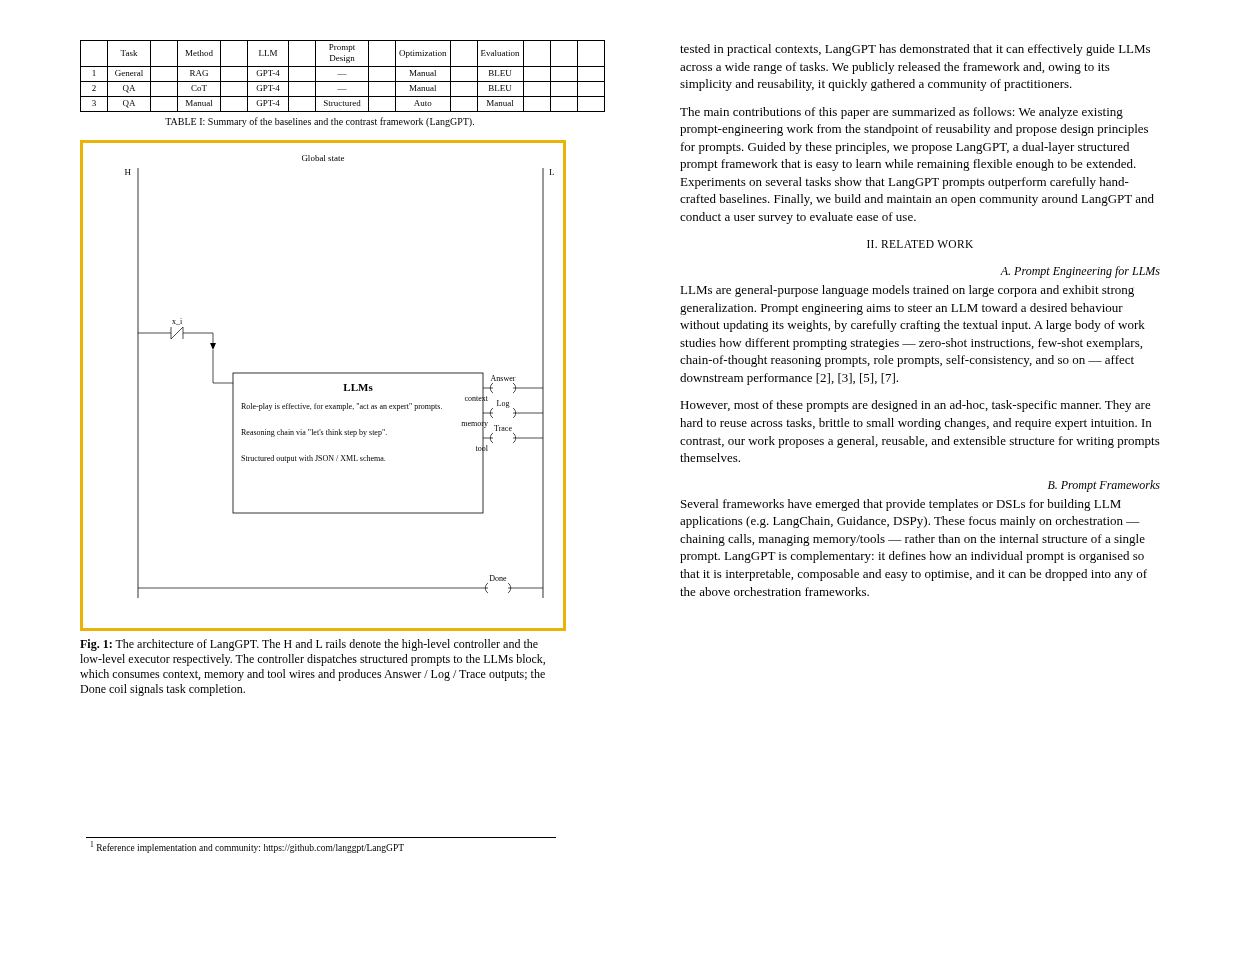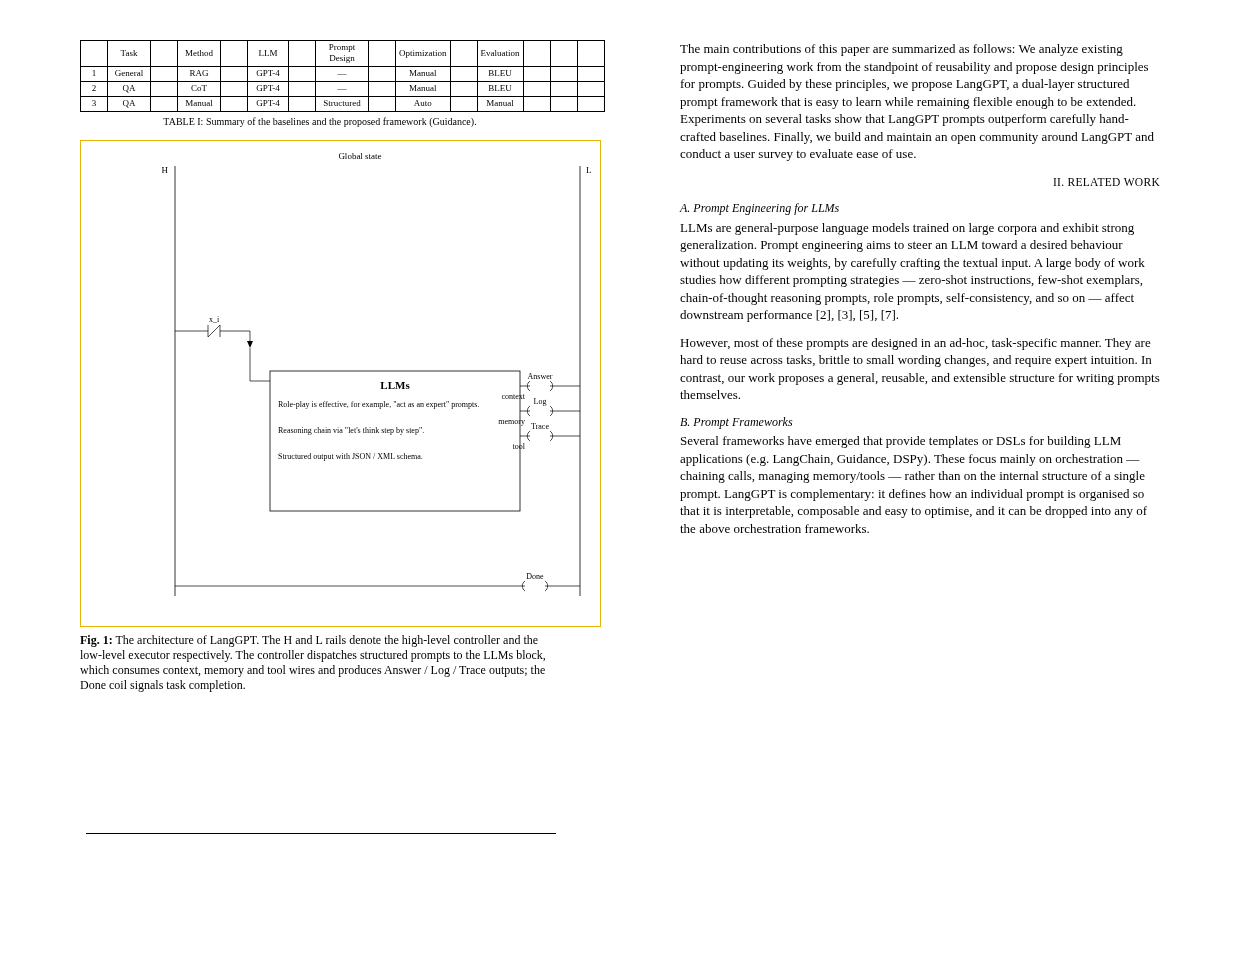--- a/index.html
+++ b/index.html
@@ -23,37 +23,37 @@
   vertical-align: middle;
   padding: 1px 3px;
   height: 12px;
 }
 .table .narrow { width: 20px; }
 .table .wide1 { width: 36px; }
 .table .wide2 { width: 34px; }
 .table .wide3 { width: 46px; }
 .table .wide4 { width: 20px; }
 .caption { font-size: 10px; text-align: center; width: 480px; margin-bottom: 12px; }
-.fig-box { border: 1px solid #eab308; width: 480px; height: 485px; position: relative; margin-bottom: 6px; padding-left: 39px; }
+.fig-box { border: 3px solid #eab308; width: 480px; height: 485px; position: relative; margin-bottom: 6px; }
 .fig-caption { font-size: 12px; width: 480px; }
 .fig-caption b { font-weight: bold; }
 .right-col {
   float: right;
   width: 480px;
   font-size: 13px;
   line-height: 1.35;
 }
 .right-col p { margin: 0 0 10px 0; }
 .right-col .sec-head {
   font-size: 11.5px;
-  text-align: right;
+  text-align: center;
   margin: 12px 0 8px;
   letter-spacing: 0.3px;
 }
-.subhead { font-style: italic; font-size: 12px; margin-top: 10px; margin-bottom: 2px; }
+.subhead { font-style: italic; font-size: 12px; margin-top: 10px; margin-bottom: 2px; text-align: right; }
 .footnote-rule {
   border: 0;
   border-top: 0.7px solid #000;
   width: 470px;
   margin: 140px 0 2px 6px;
 }
 .footnote {
   font-size: 9.5px;
   line-height: 1.3;
   width: 470px;
@@ -65,20 +65,21 @@
 .label-s { font-size: 9px; }
 .label-xs { font-size: 8px; }
 .label-b { font-size: 11px; font-weight: bold; }
 </style>
 </head>
 <body>
 
 <div class="wrap">
 
   <div class="right-col">
+    <p>tested in practical contexts, LangGPT has demonstrated that it can effectively guide LLMs across a wide range of tasks. We publicly released the framework and, owing to its simplicity and reusability, it quickly gathered a community of practitioners.</p>
     <p>The main contributions of this paper are summarized as follows: We analyze existing prompt-engineering work from the standpoint of reusability and propose design principles for prompts. Guided by these principles, we propose LangGPT, a dual-layer structured prompt framework that is easy to learn while remaining flexible enough to be extended. Experiments on several tasks show that LangGPT prompts outperform carefully hand-crafted baselines. Finally, we build and maintain an open community around LangGPT and conduct a user survey to evaluate ease of use.</p>
     <div class="sec-head">II.   RELATED WORK</div>
     <div class="subhead">A. Prompt Engineering for LLMs</div>
     <p>LLMs are general-purpose language models trained on large corpora and exhibit strong generalization. Prompt engineering aims to steer an LLM toward a desired behaviour without updating its weights, by carefully crafting the textual input. A large body of work studies how different prompting strategies — zero-shot instructions, few-shot exemplars, chain-of-thought reasoning prompts, role prompts, self-consistency, and so on — affect downstream performance [2], [3], [5], [7].</p>
     <p>However, most of these prompts are designed in an ad-hoc, task-specific manner. They are hard to reuse across tasks, brittle to small wording changes, and require expert intuition. In contrast, our work proposes a general, reusable, and extensible structure for writing prompts themselves.</p>
     <div class="subhead">B. Prompt Frameworks</div>
     <p>Several frameworks have emerged that provide templates or DSLs for building LLM applications (e.g. LangChain, Guidance, DSPy). These focus mainly on orchestration — chaining calls, managing memory/tools — rather than on the internal structure of a single prompt. LangGPT is complementary: it defines how an individual prompt is organised so that it is interpretable, composable and easy to optimise, and it can be dropped into any of the above orchestration frameworks.</p>
   </div>
 
   <div>
@@ -148,21 +149,21 @@
         <td></td>
         <td>Auto</td>
         <td></td>
         <td>Manual</td>
         <td></td>
         <td></td>
         <td></td>
       </tr>
     </tbody>
       </table>
-    <div class="caption">TABLE I: Summary of the baselines and the proposed framework (Guidance).</div>
+    <div class="caption">TABLE I: Summary of the baselines and the contrast framework (LangGPT).</div>
 
     <div class="fig-box">
       <svg width="480" height="485" viewBox="0 0 480 485">
 
         <text x="240" y="18" text-anchor="middle" class="label-s">Global state</text>
 
         <line x1="55" y1="25" x2="55" y2="455" stroke="#000" stroke-width="0.8"></line>
         <line x1="460" y1="25" x2="460" y2="455" stroke="#000" stroke-width="0.8"></line>
         <text x="48" y="32" class="label-s" text-anchor="end">H</text>
         <text x="466" y="32" class="label-s" text-anchor="start">L</text>
@@ -218,15 +219,19 @@
           <line x1="425" y1="445" x2="460" y2="445" stroke="#000" stroke-width="0.7"></line>
           <text x="415" y="438" text-anchor="middle" class="label-xs">Done</text>
         </g>
       </svg>
     </div>
     <div class="fig-caption">
       <b>Fig. 1:</b><span> The architecture of LangGPT. The H and L rails denote the high-level controller and the low-level executor respectively. The controller dispatches structured prompts to the LLMs block, which consumes context, memory and tool wires and produces Answer / Log / Trace outputs; the Done coil signals task completion.</span>
     </div>
 
     <hr class="footnote-rule">
+    <div class="footnote">
+      <sup>1</sup>
+      <span>Reference implementation and community: https://github.com/langgpt/LangGPT</span>
+    </div>
   </div>
 
 </div>
 
 </body></html>

